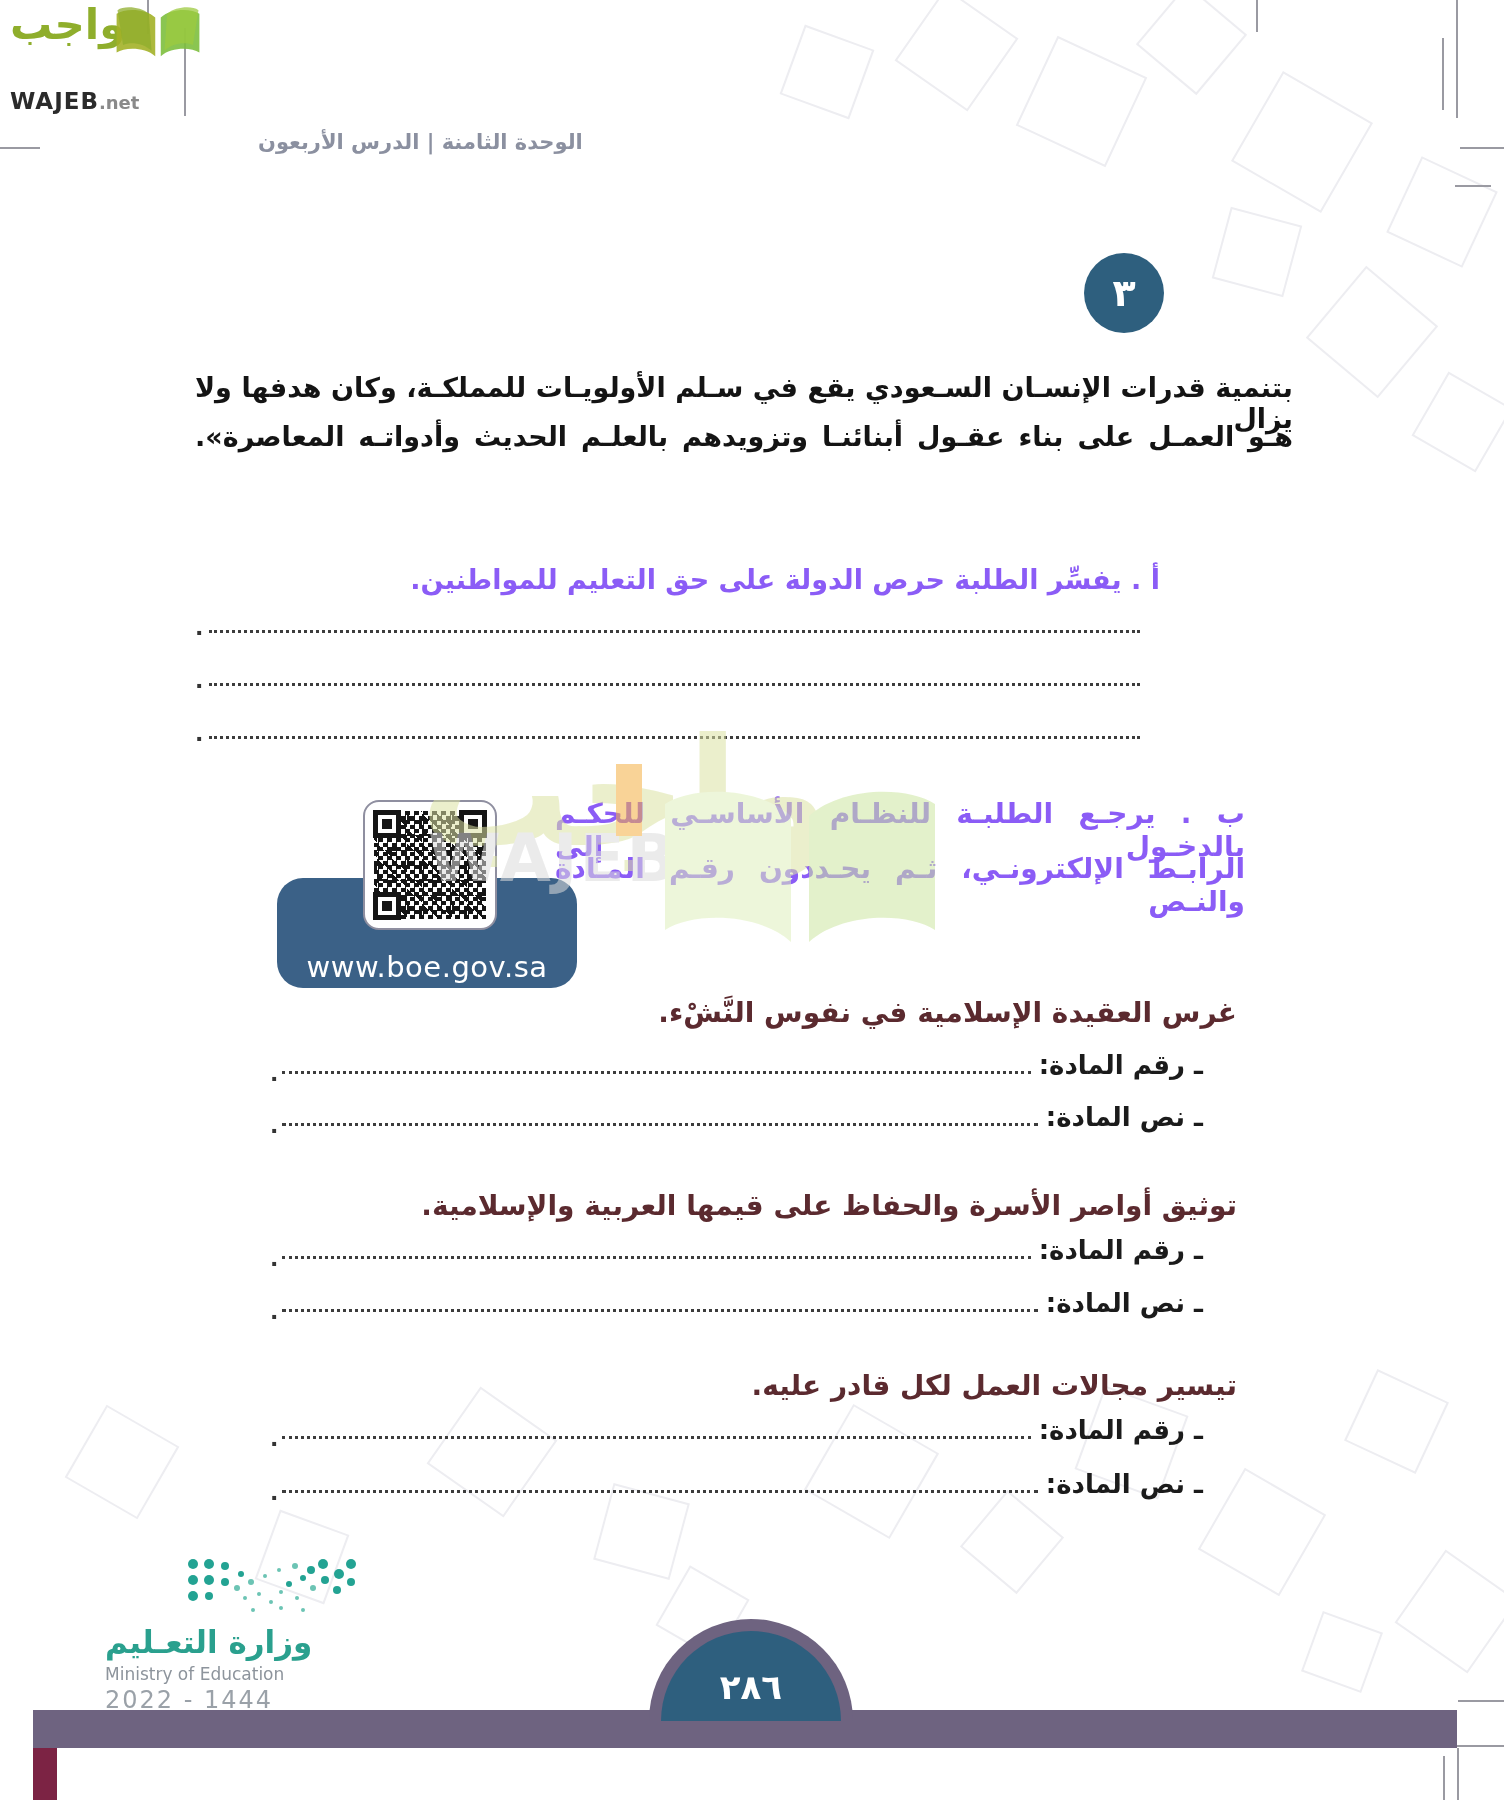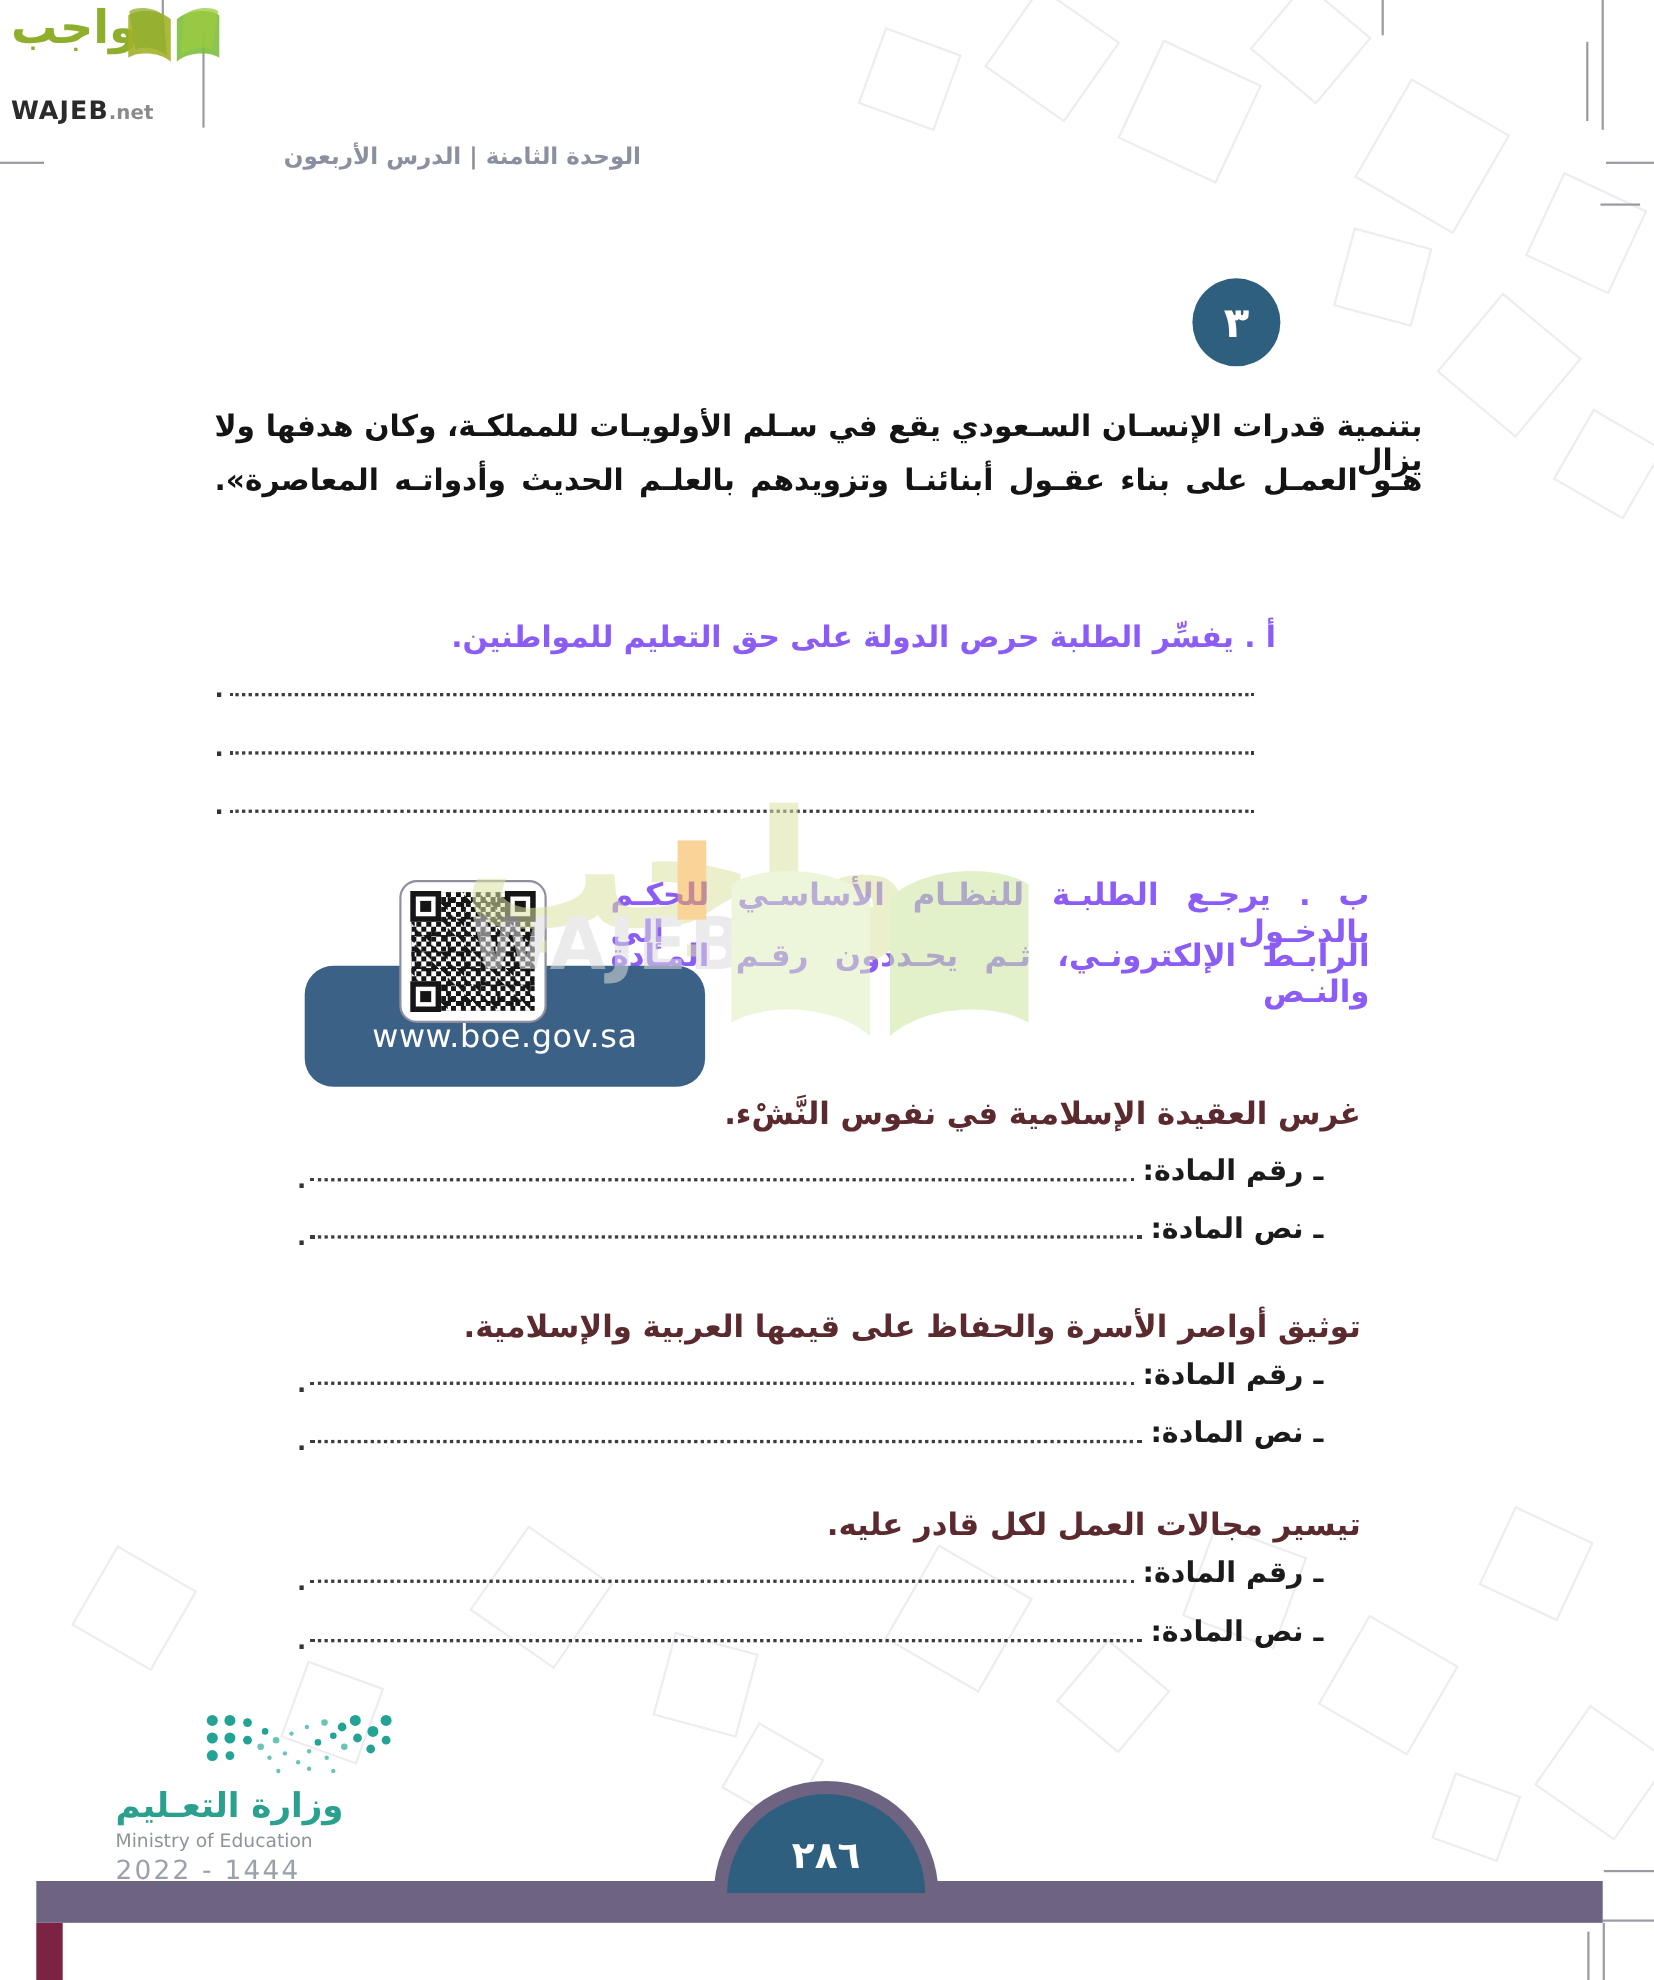--- a/index.html
+++ b/index.html
@@ -47,23 +47,23 @@
 
   
   .sub-title{direction:rtl;font-size:28px;font-weight:bold;color:#5b2a2f;}
   .field-row{position:absolute;display:flex;direction:ltr;align-items:flex-end;width:933px;}
   .field-label{direction:rtl;font-size:26px;font-weight:bold;color:#1b1b1b;white-space:nowrap;
                margin-left:8px;line-height:26px;}
   .field-fill{flex:1;border-bottom:3px dotted #3c3c3c;height:12px;margin-bottom:4px;}
   .field-dot{font-size:22px;font-weight:bold;color:#333;line-height:8px;margin-right:4px;}
 
   
-  .qr-panel{position:absolute;left:277px;top:878px;width:364px;height:110px;background:#3b6187;
+  .qr-panel{position:absolute;left:277px;top:878px;width:300px;height:110px;background:#3b6187;
             border-radius:26px;display:flex;align-items:flex-end;justify-content:center;
-            padding-bottom:29px;box-sizing:border-box;z-index:2;}
+            padding-bottom:4px;box-sizing:border-box;z-index:2;}
   .qr-url{color:#fff;font-size:29px;font-weight:500;letter-spacing:.5px;}
   .qr-card{position:absolute;left:363px;top:800px;width:130px;height:126px;background:#fff;
            border:2px solid #8f8fa0;border-radius:16px;z-index:3;}
   .qr-noise{position:absolute;inset:9px;
             background-image:
               repeating-conic-gradient(#151515 0% 25%, transparent 0% 50%),
               repeating-conic-gradient(transparent 0% 25%, #151515 0% 37.5%, transparent 0% 50%);
             background-size:9px 9px,15px 15px;background-position:0 0,3px 2px;}
   .qr-finder{position:absolute;width:28px;height:28px;border:5px solid #151515;background:#fff;
              box-sizing:border-box;}

